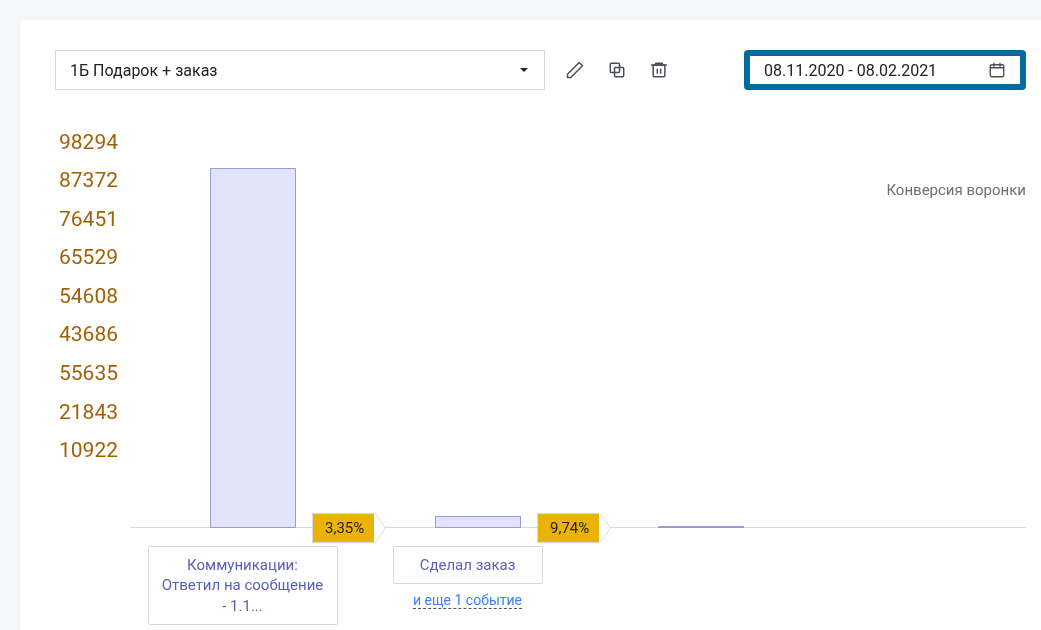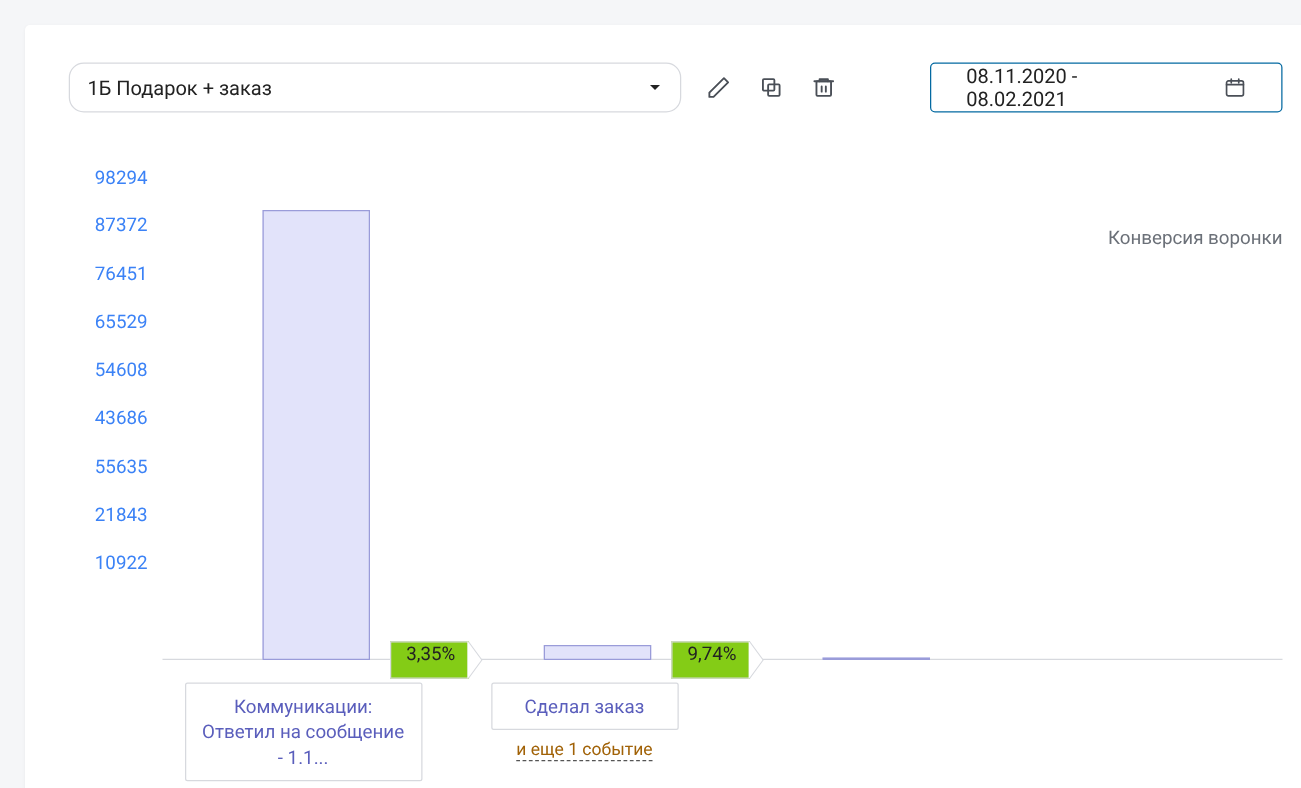--- a/index.html
+++ b/index.html
@@ -21,21 +21,21 @@
   .toolbar {
     display: flex;
     align-items: center;
     gap: 18px;
     margin-bottom: 38px;
   }
   .select {
     flex: 0 0 490px;
     height: 40px;
     border: 1px solid #d7d9de;
-    border-radius: 12px;
+    border-radius: 0;
     display: flex;
     align-items: center;
     padding: 0 14px;
     justify-content: space-between;
     font-size: 16px;
     color: #222;
     cursor: pointer;
   }
   .icon-btn {
     width: 24px;
@@ -43,45 +43,45 @@
     display: flex;
     align-items: center;
     justify-content: center;
     cursor: pointer;
     color: #4a4f57;
   }
   .spacer { flex: 1; }
   .date-picker {
     flex: 0 0 282px;
     height: 40px;
-    border: 1px solid #0369a1;
+    border: 6px solid #0369a1;
     border-radius: 4px;
     display: flex;
     align-items: center;
-    padding: 0 28px;
+    padding: 0 14px;
     justify-content: space-between;
     font-size: 16px;
     color: #222;
     cursor: pointer;
     gap: 34px;
   }
   .chart-area {
     position: relative;
     display: flex;
     height: 400px;
   }
   .y-axis {
     width: 75px;
     position: relative;
   }
   .y-tick {
     position: absolute;
     right: 12px;
-    font-size: 15px;
-    color: #3b82f6;
+    font-size: 21px;
+    color: #a16207;
     transform: translateY(-50%);
   }
   .plot {
     flex: 1;
     position: relative;
   }
   .axis-line {
     position: absolute;
     left: 0;
     right: 0;
@@ -90,24 +90,25 @@
     background: #d7d9de;
   }
   .bar {
     position: absolute;
     background: #e2e3fa;
     border: 1px solid #9a9cd9;
     bottom: 0;
   }
   .conv-arrow {
     position: absolute;
-    background: #84cc16;
+    background: #eab308;
     border: 1px solid #d7d9de;
     height: 30px;
     display: flex;
+    align-items: center;
     padding: 0 10px 0 12px;
     font-size: 15px;
     color: #222;
   }
   .conv-arrow::after {
     content: "";
     position: absolute;
     right: -11px;
     top: -1px;
     width: 0;
@@ -162,21 +163,21 @@
   }
   .x-col {
     width: 225px;
     display: flex;
     flex-direction: column;
     align-items: center;
     gap: 8px;
   }
   .more-events {
     font-size: 14px;
-    color: #a16207;
+    color: #3b82f6;
     border-bottom: 1px dashed #555;
     cursor: pointer;
     text-align: center;
   }
   svg { display: block; }
 </style>
 </head>
 <body>
 
 <div class="card">

